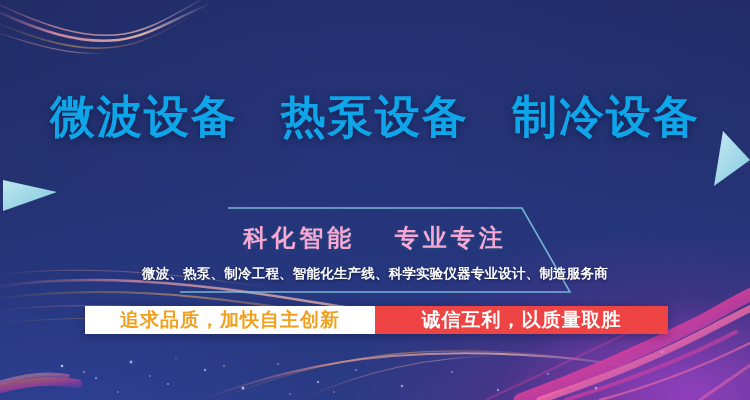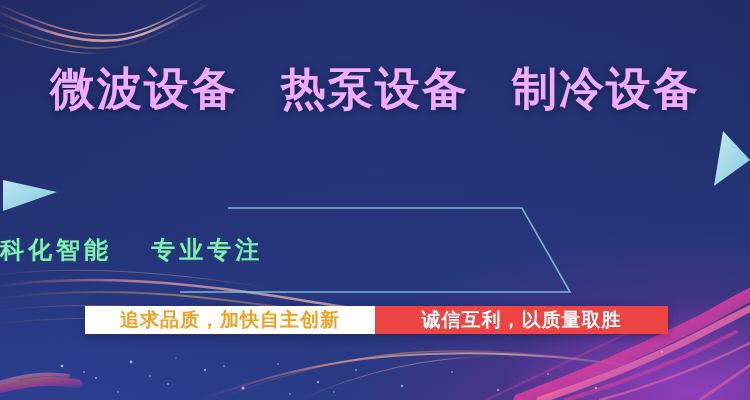--- a/index.html
+++ b/index.html
@@ -42,51 +42,51 @@
   
   .headline {
     position: absolute;
     left: 0;
     right: 0;
     top: 62px;
     text-align: center;
     z-index: 6;
   }
   .headline .line {
-    color: #f0abfc;
+    color: #0ea5e9;
     font-size: 45px;
     line-height: 53px;
     font-weight: 700;
     letter-spacing: 2px;
     white-space: nowrap;
     text-shadow: 0 2px 7px rgba(10,16,50,0.55);
+    margin-top: 28px;
   }
   .headline .line .gap { display: inline-block; width: 14px; }
 
   
   .frame-wrap {
     position: absolute;
     left: 0; right: 0;
     top: 205px;
     height: 92px;
     z-index: 6;
   }
   .subhead {
     position: absolute;
     left: 0; right: 0;
     top: 18px;
-    text-align: left;
-    color: #86efac;
+    text-align: center;
+    color: #f9a8d4;
     font-size: 24px;
     font-weight: 700;
     letter-spacing: 4px;
     line-height: 30px;
     white-space: nowrap;
     text-shadow: 0 1px 5px rgba(20,90,130,0.6);
-    margin-top: 12px;
   }
   .subhead .gap { display: inline-block; width: 18px; }
   .subline {
     position: absolute;
     left: 0; right: 0;
     top: 60px;
     text-align: center;
     color: #ffffff;
     font-size: 13.5px;
     font-weight: 700;
@@ -257,20 +257,21 @@
       <span>制冷设备</span>
     </div>
   </div>
 
   <div class="frame-wrap">
     <div class="subhead">
       <span>科化智能</span>
       <span class="gap"></span>
       <span>专业专注</span>
     </div>
+    <div class="subline">微波、热泵、制冷工程、智能化生产线、科学实验仪器专业设计、制造服务商</div>
   </div>
 
   <div class="slogan-bar">
     <div class="slogan-left">追求品质，加快自主创新</div>
     <div class="slogan-right">诚信互利，以质量取胜</div>
   </div>
 
 </div>
 
 </body></html>

